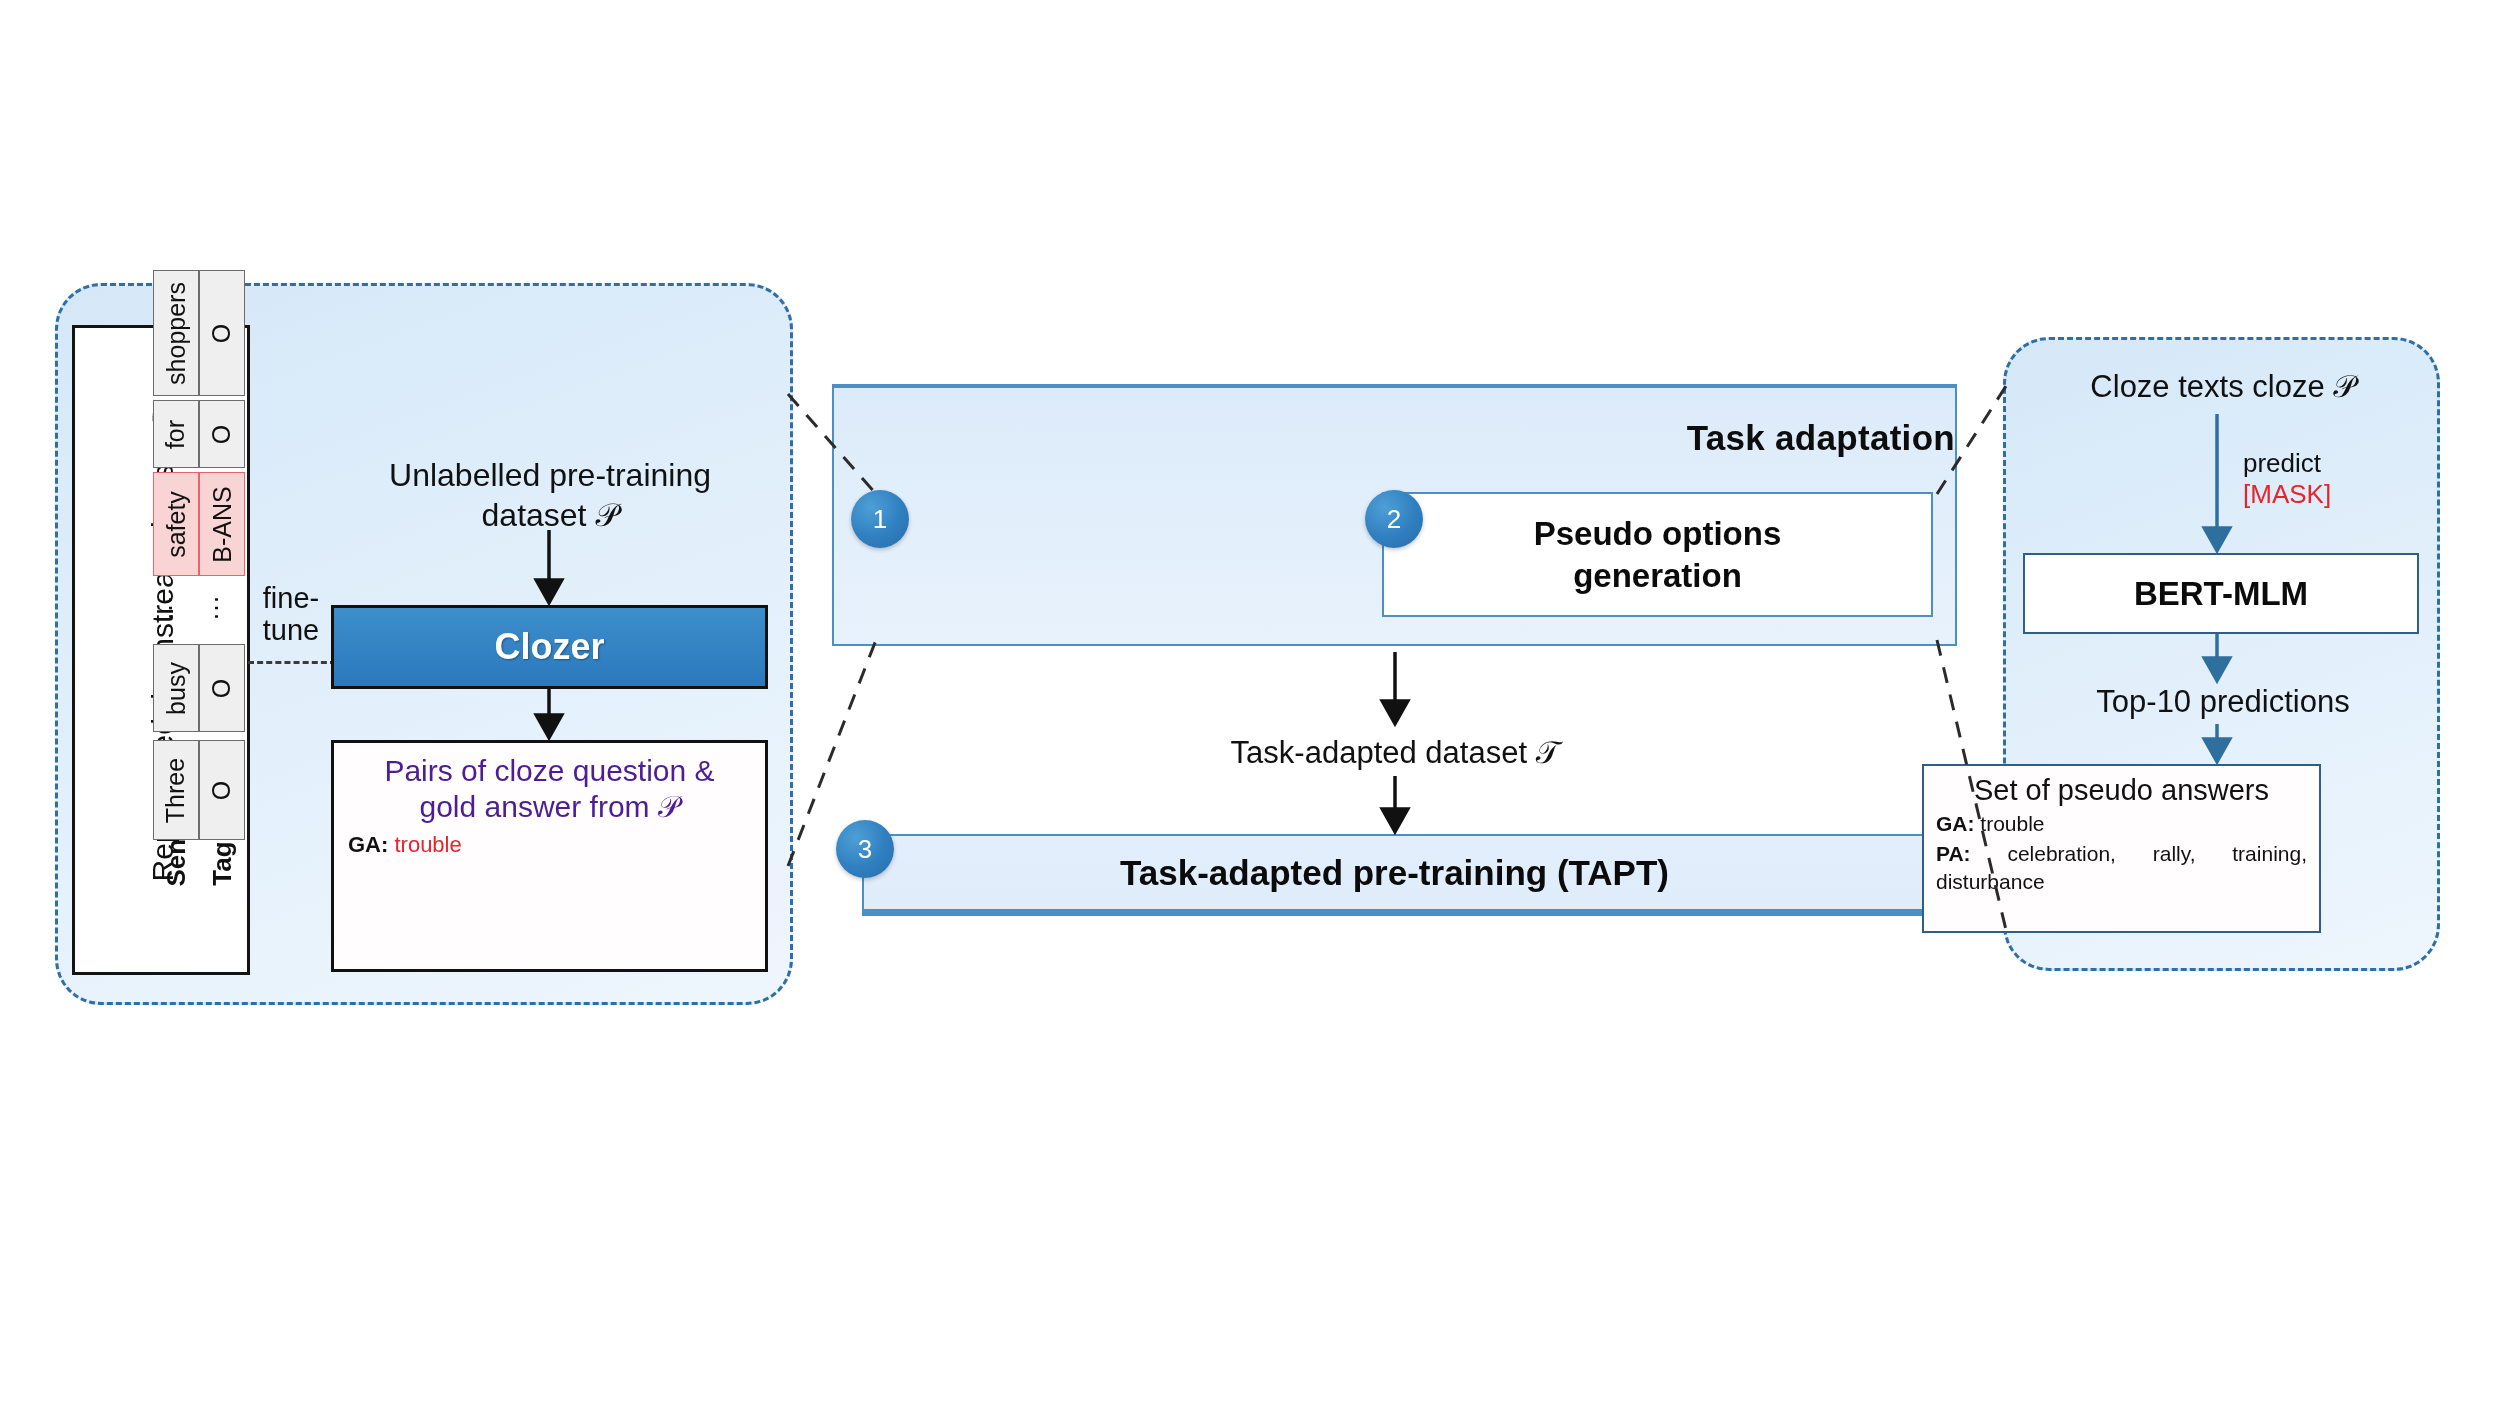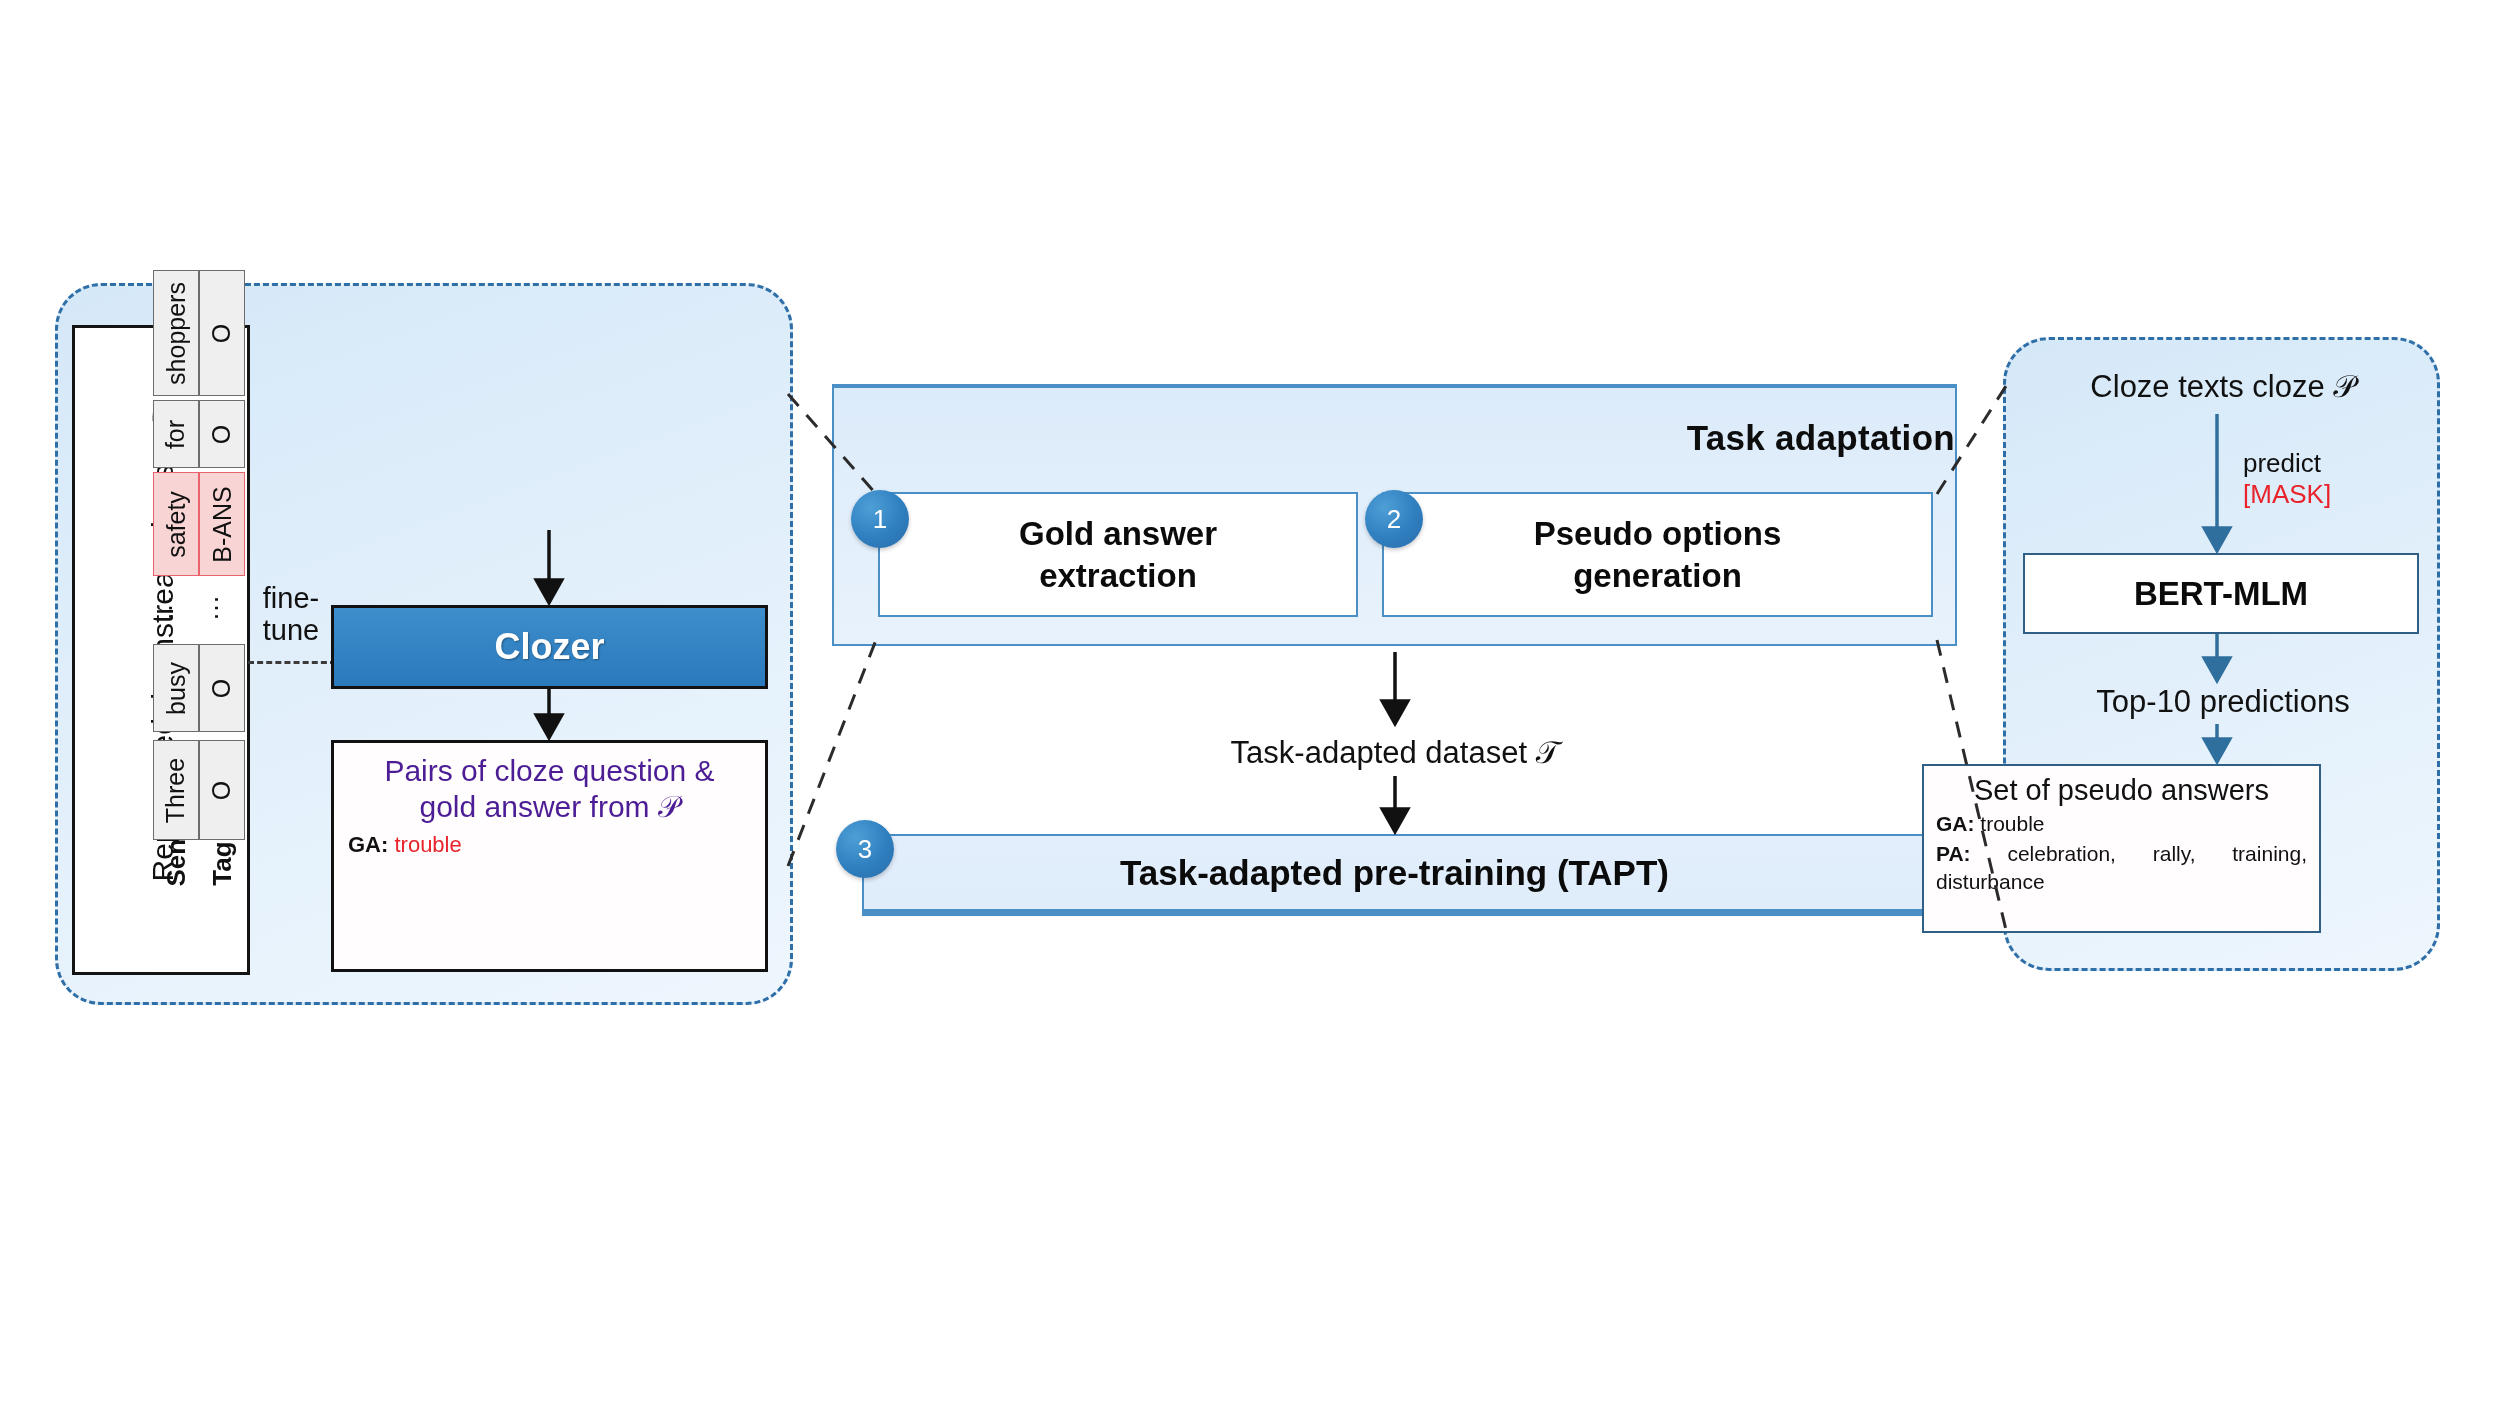--- a/index.html
+++ b/index.html
@@ -364,46 +364,44 @@
       </div>
     </div>
   </div>
 
   <div id="fine-tune-label">
     <div>fine-</div>
     <div>tune</div>
   </div>
   <div id="fine-tune-line"></div>
 
+  <div id="unlabelled-label">
+    <div>Unlabelled pre-training</div>
+    <div>dataset 𝒫</div>
+  </div>
 
   <div id="clozer-box">
     <span>Clozer</span>
   </div>
 
   <div id="pairs-box">
     <div id="pairs-title">
       <div>Pairs of cloze question &amp;</div>
       <div>gold answer from 𝒫</div>
     </div>
     <div class="pairs-line" style="text-align:left;">
       <span class="lbl">GA:</span>
       <span class="redtok">trouble</span>
     </div>
   </div>
 
   <div id="task-band">
     <div id="task-band-title">Task adaptation</div>
   </div>
 
-  <div class="step-box" id="step1-box">
-    <div>
-      <div>Gold answer</div>
-      <div>extraction</div>
-    </div>
-  </div>
   <div class="step-badge" id="badge1">1</div>
 
   <div class="step-box" id="step2-box">
     <div>
       <div>Pseudo options</div>
       <div>generation</div>
     </div>
   </div>
   <div class="step-badge" id="badge2">2</div>
 

